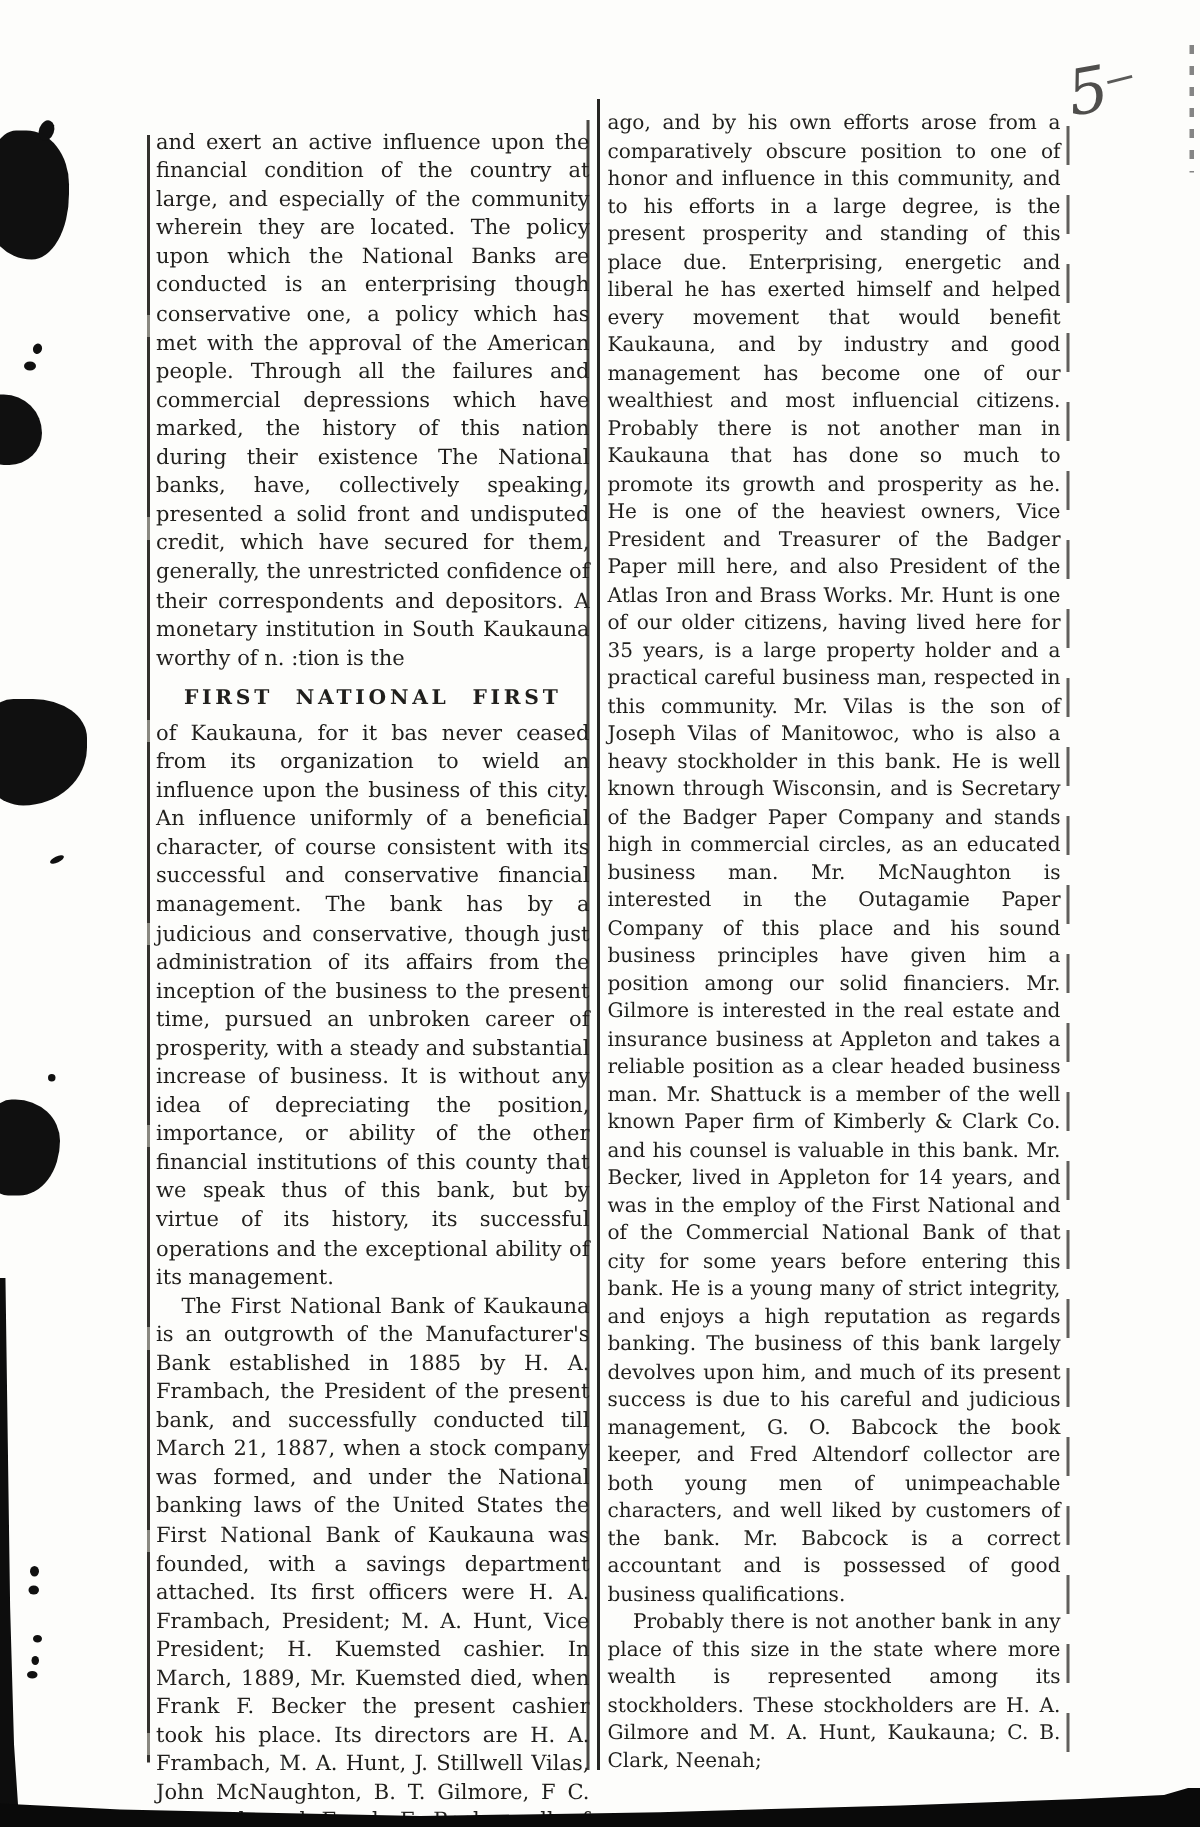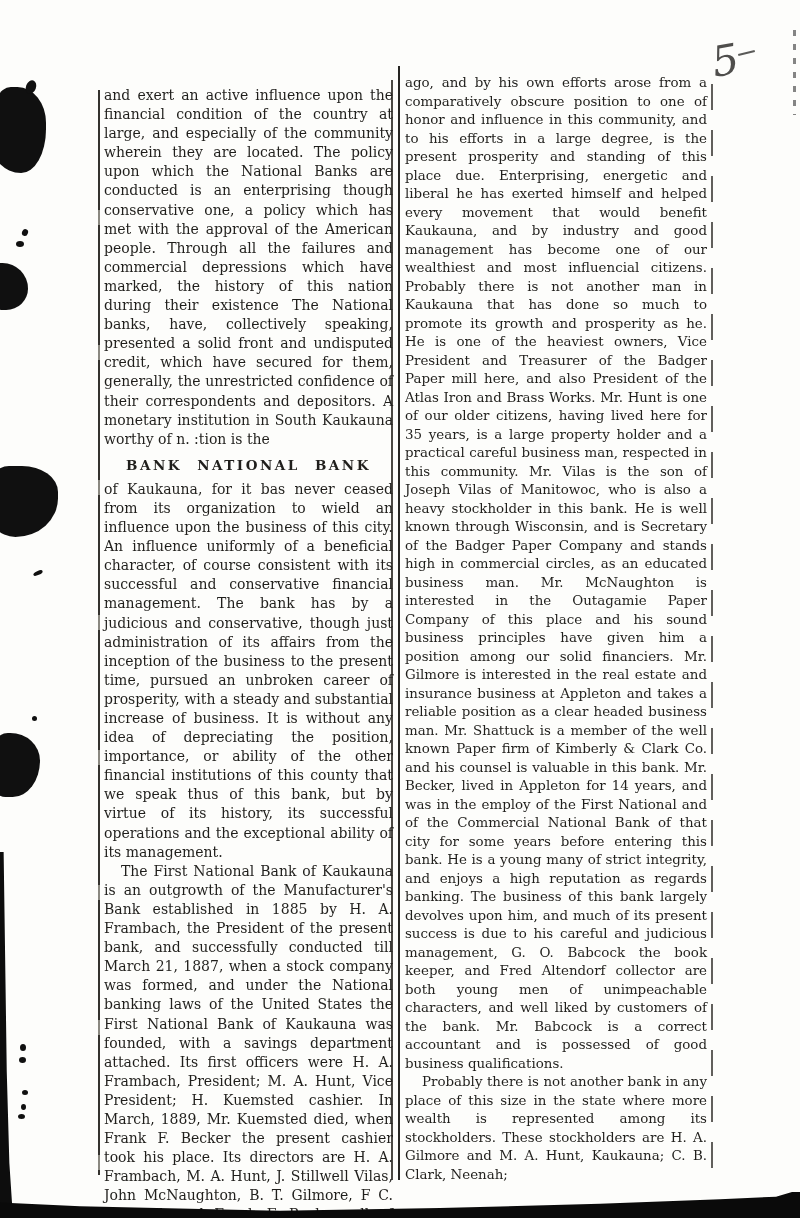--- a/index.html
+++ b/index.html
@@ -66,21 +66,21 @@
   <span class="pencil-dash"></span>
 
   <div class="rule rule-l1"></div>
   <div class="rule rule-m1"></div>
   <div class="rule rule-m2"></div>
   <div class="rule rule-r1"></div>
   <div class="speck"></div>
 
   <div class="col col-left">
     <p>and exert an active influence upon the financial condition of the country at large, and especially of the community wherein they are located.  The policy upon which the National Banks are conducted is an enterprising though conservative one, a policy which has met with the approval of the American people.  Through all the failures and commercial depressions which have marked, the history of this nation during their existence The National banks, have, collectively speaking, presented a solid front and undisputed credit, which have secured for them, generally, the unrestricted confidence of their correspondents and depositors.  A monetary institution in South Kaukauna worthy of n. :tion is the</p>
-    <h3 class="heading">BANK NATIONAL BANK</h3>
+    <h3 class="heading">FIRST NATIONAL FIRST</h3>
     <p>of Kaukauna, for it bas never ceased from its organization to wield an influence upon the business of this city. An influence uniformly of a beneficial character, of course consistent with its successful and conservative financial management.  The bank has by a judicious and conservative, though just administration of its affairs from the inception of the business to the present time, pursued an unbroken career of prosperity, with a steady and substantial increase of business. It is without any idea of depreciating the position, importance, or ability of the other financial institutions of this county that we speak thus of this bank, but by virtue of its history, its successful operations and the exceptional ability of its management.</p>
     <p class="ind">The First National Bank of Kaukauna is an outgrowth of the Manufacturer's Bank established in 1885 by H. A. Frambach, the President of the present bank, and successfully conducted till March 21, 1887, when a stock company was formed, and under the National banking laws of the United States the First National Bank of Kaukauna was founded, with a savings department attached.  Its first officers were H. A. Frambach, President; M. A. Hunt, Vice President; H. Kuemsted cashier. In March, 1889, Mr. Kuemsted died, when Frank F. Becker the present cashier took his place.  Its directors are H. A. Frambach, M. A. Hunt, J. Stillwell Vilas, John McNaughton, B. T. Gilmore, F C. Shattuck and Frank F. Becker, all of whom are practical business men well known in business circles.</p>
 
   </div>
 
   <div class="col col-right">
     <p>ago, and by his own efforts arose from a comparatively obscure position to one of honor and influence in this community, and to his efforts in a large degree, is the present prosperity and standing of this place due.  Enterprising, energetic and liberal he has exerted himself and helped every movement that would benefit Kaukauna, and by industry and good management has become one of our wealthiest and most influencial citizens.  Probably there is not another man in Kaukauna that has done so much to promote its growth and prosperity as he.  He is one of the heaviest owners, Vice President and Treasurer of the Badger Paper mill here, and also President of the Atlas Iron and Brass Works.  Mr. Hunt is one of our older citizens, having lived here for 35 years, is a large property holder and a practical careful business man, respected in this community.  Mr. Vilas is the son of Joseph Vilas of Manitowoc, who is also a heavy stockholder in this bank. He is well known through Wisconsin, and is Secretary of the Badger Paper Company and stands high in commercial circles, as an educated business man.  Mr. McNaughton is interested in the Outagamie Paper Company of this place and his sound business principles have given him a position among our solid financiers.  Mr. Gilmore is interested in the real estate and insurance business at Appleton and takes a reliable position as a clear headed business man.  Mr. Shattuck is a member of the well known Paper firm of Kimberly &amp; Clark Co. and his counsel is valuable in this bank.  Mr. Becker, lived in Appleton for 14 years, and was in the employ of the First National and of the Commercial National Bank of that city for some years before entering this bank.  He is a young many of strict integrity, and enjoys a high reputation as regards banking. The business of this bank largely devolves upon him, and much of its present success is due to his careful and judicious management, G. O. Babcock the book keeper, and Fred Altendorf collector are both young men of unimpeachable characters, and well liked by customers of the bank.  Mr. Babcock is a correct accountant and is possessed of good business qualifications.</p>
     <p class="ind">Probably there is not another bank in any place of this size in the state where more wealth is represented among its stockholders.  These stockholders are H. A. Gilmore and M. A. Hunt, Kaukauna; C. B. Clark, Neenah;</p>
   </div>
 

